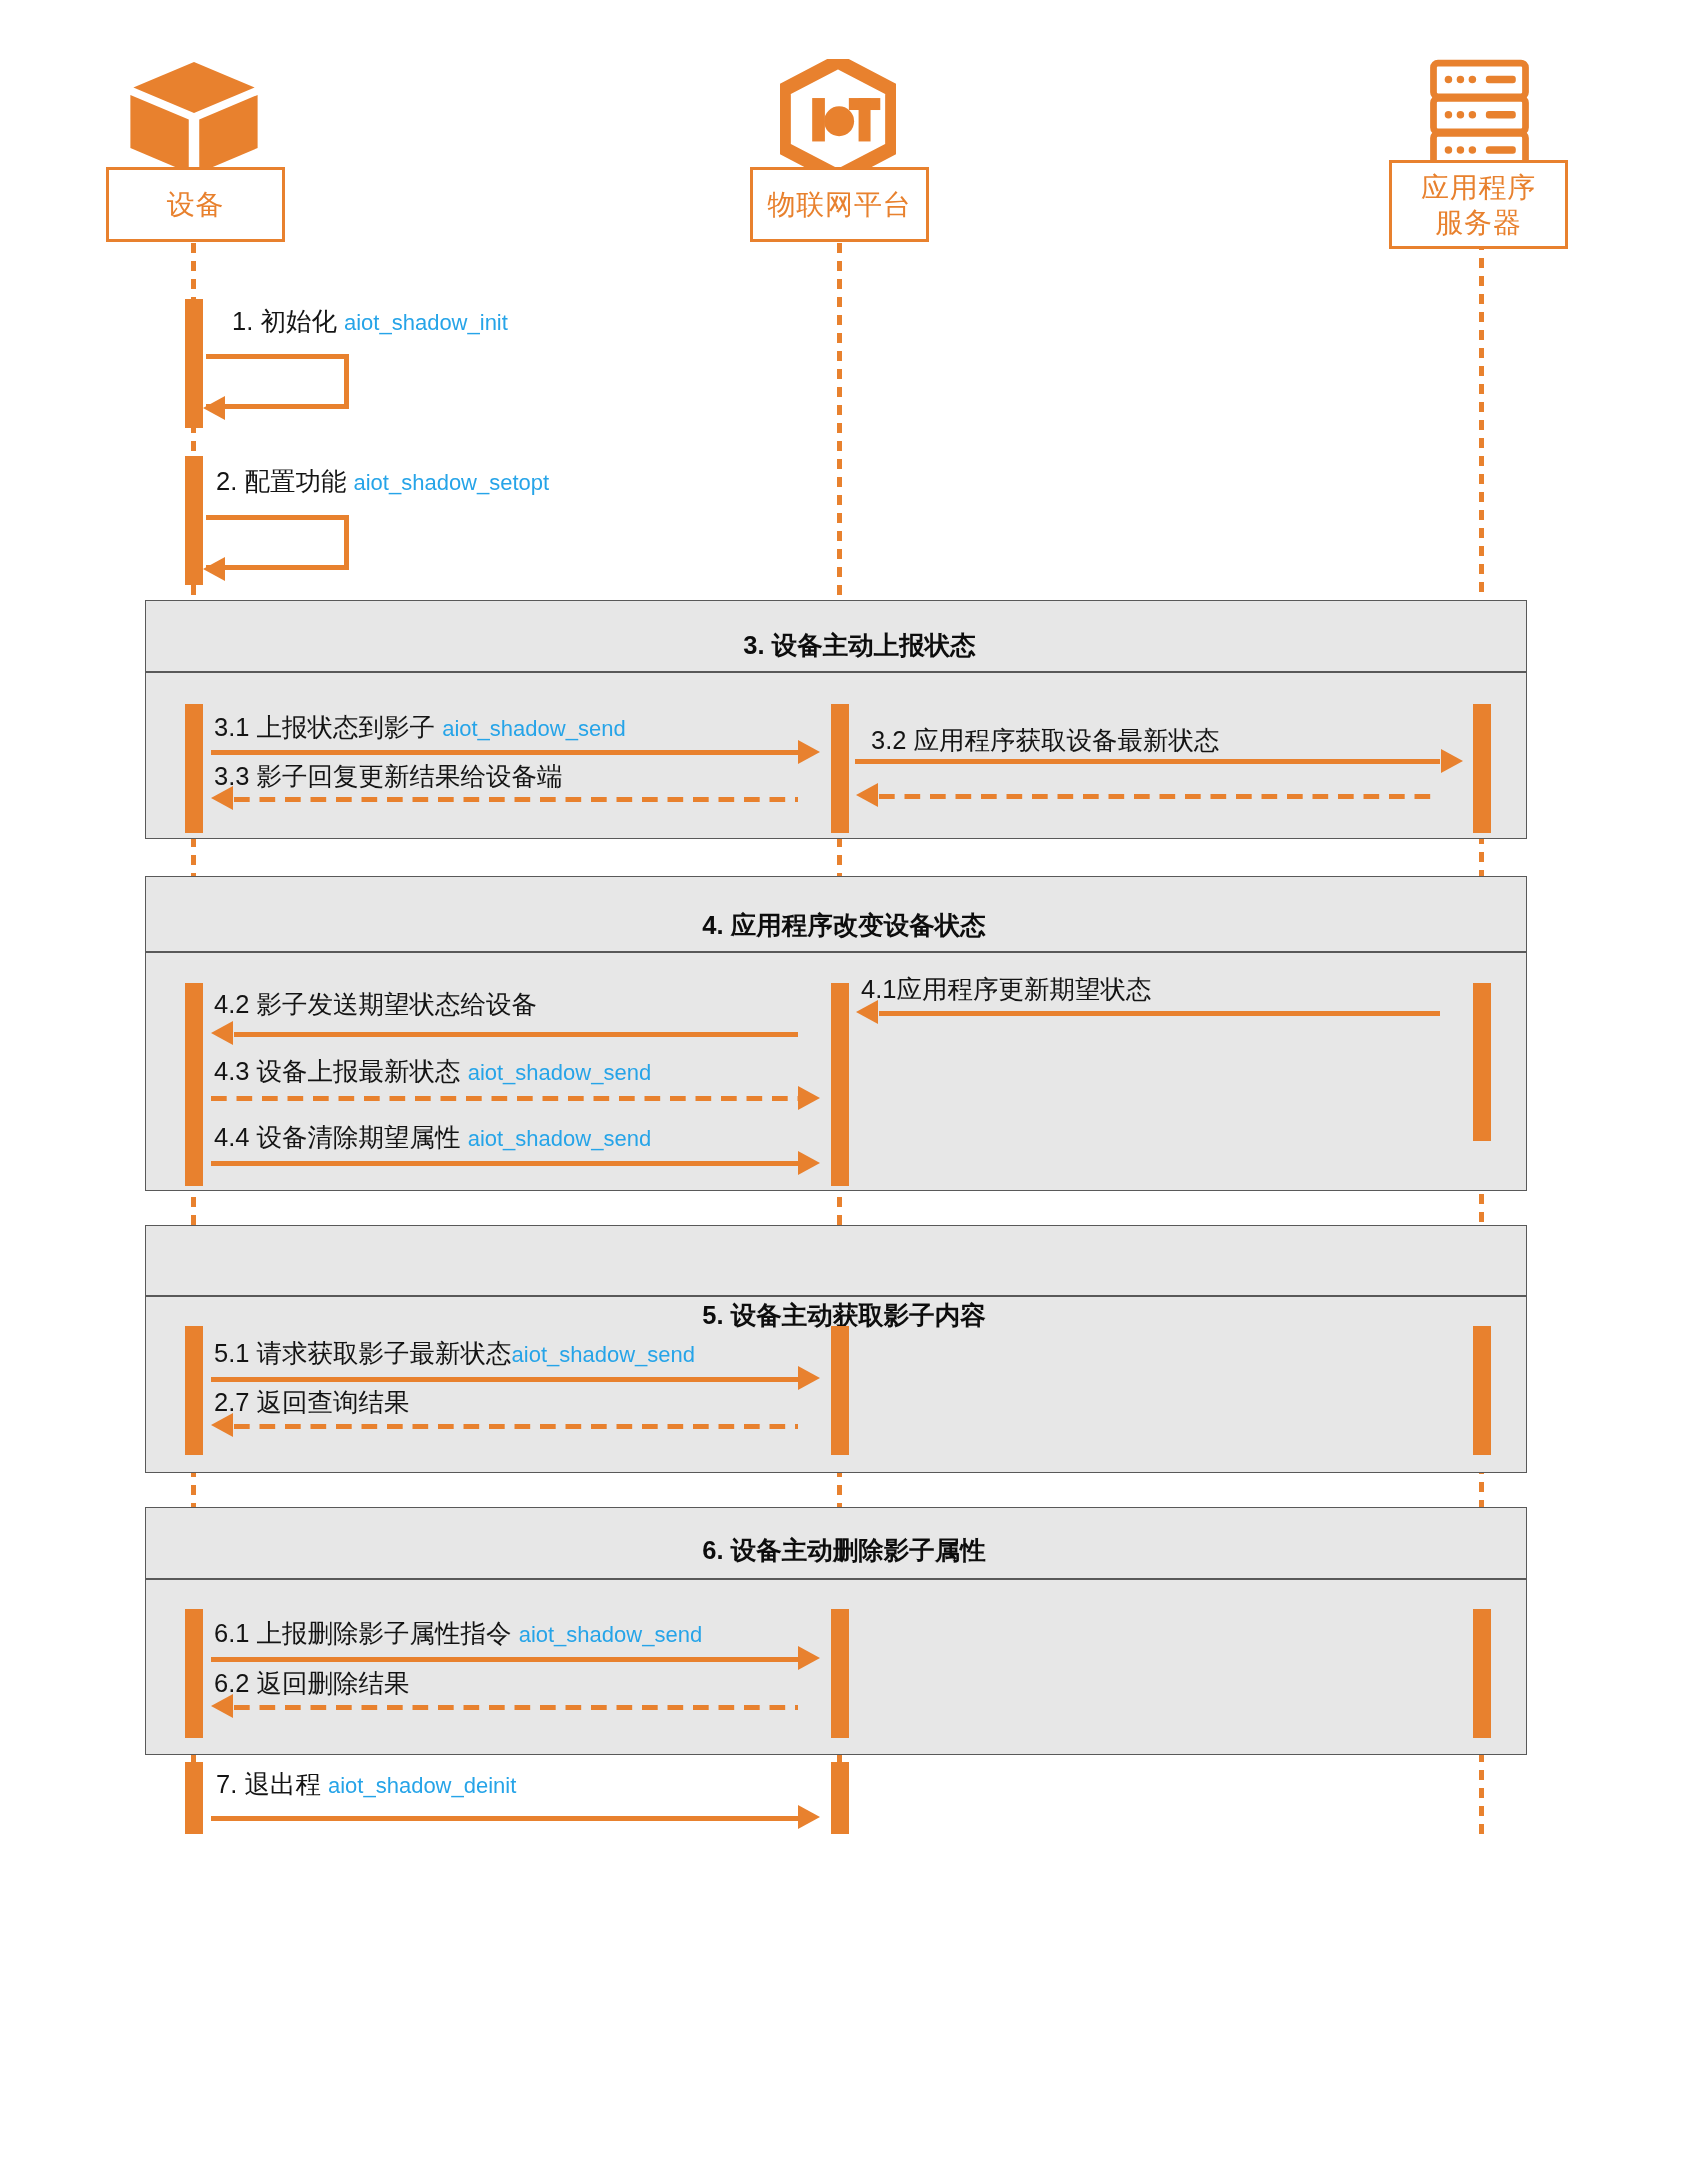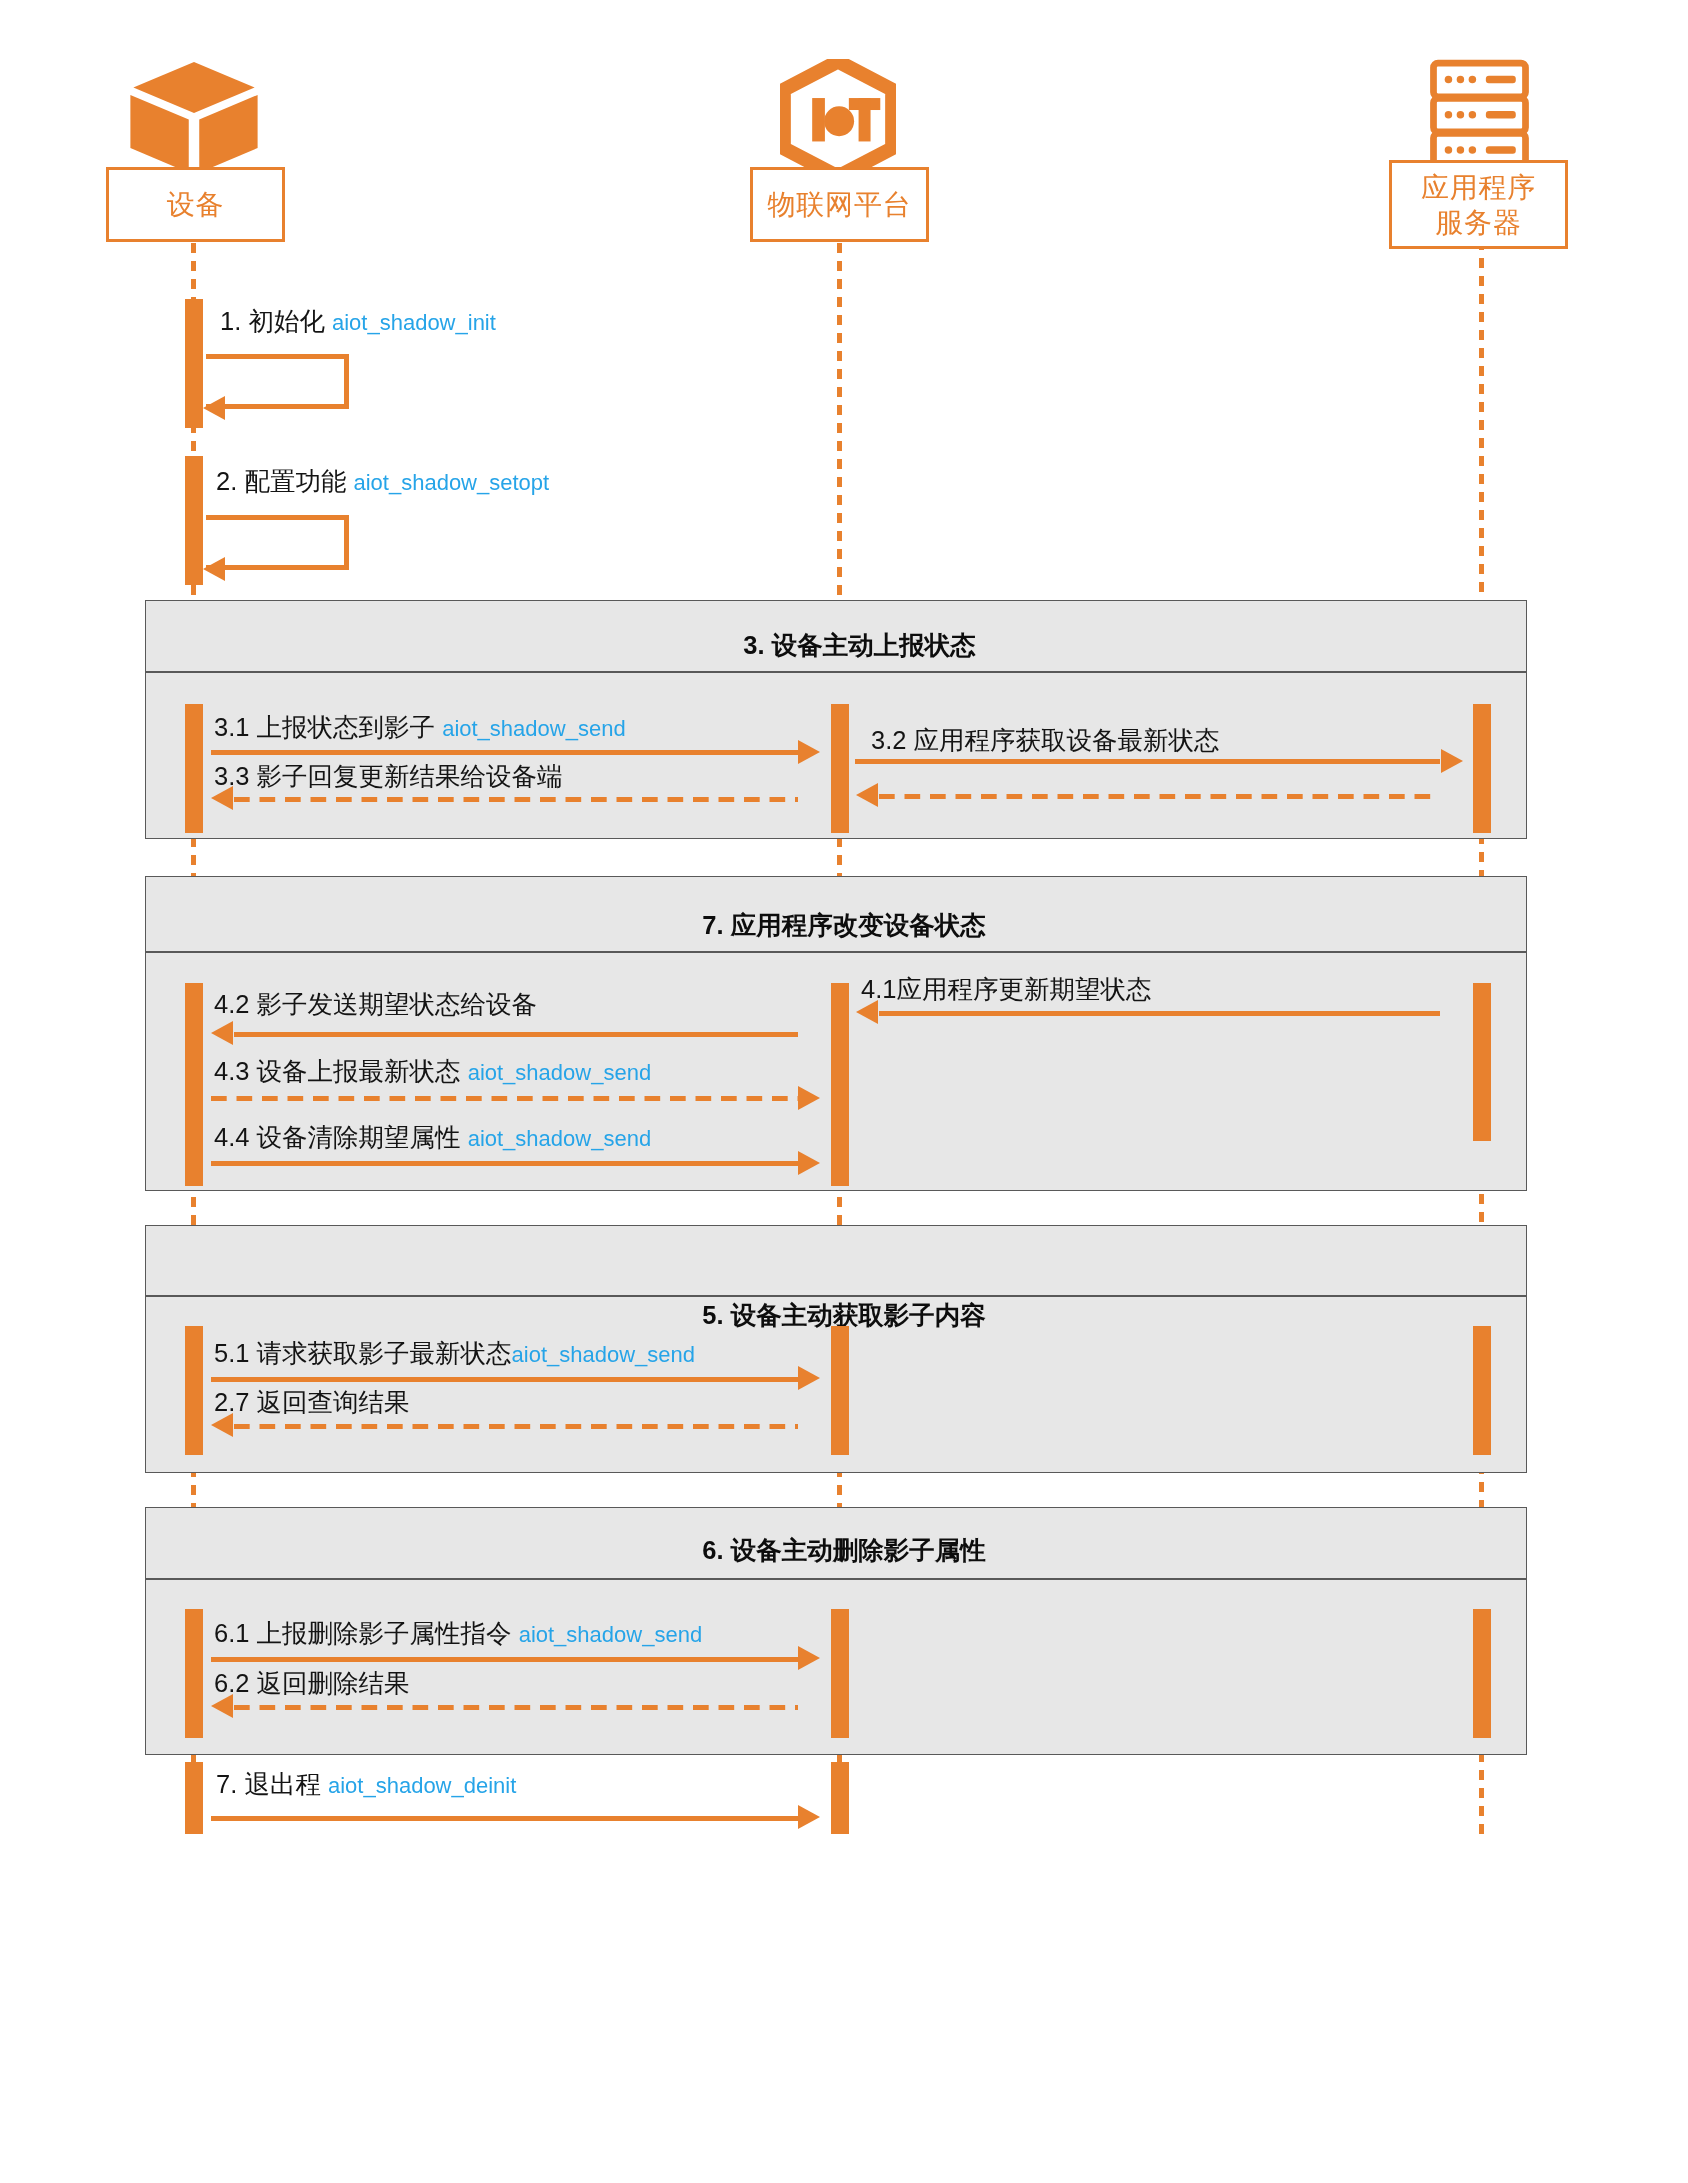--- a/index.html
+++ b/index.html
@@ -184,21 +184,21 @@
   </div>
 
   <div class="actor-box" style="left:1389px; top:160px; width:179px; height:89px;">
     <span>
       <span>应用程序</span>
       <span>服务器</span>
     </span>
   </div>
 
   <div class="activation" style="left:185px; top:299px; width:18px; height:129px;"></div>
-  <div class="msg-label" style="left:220px; top:309px;">
+  <div class="msg-label" style="left:232px; top:309px;">
     <span>1.</span>
     <span>初始化</span>
     <span class="api">aiot_shadow_init</span>
   </div>
   <div class="self-loop" style="left:206px; top:354px; width:143px; height:55px;"></div>
   <div class="arrow-head left" style="left:203px; top:396px;"></div>
 
   <div class="activation" style="left:185px; top:456px; width:18px; height:129px;"></div>
   <div class="msg-label" style="left:216px; top:469px;">
     <span>2.</span>
@@ -232,21 +232,21 @@
   <div class="msg-label" style="left:214px; top:764px;">
     <span>3.3 影子回复更新结果给设备端</span>
   </div>
   <div class="arrow-line dashed" style="left:234px; top:797px; width:564px;"></div>
   <div class="arrow-head left" style="left:211px; top:786px;"></div>
 
   <div class="arrow-line dashed" style="left:879px; top:794px; width:561px;"></div>
   <div class="arrow-head left" style="left:856px; top:783px;"></div>
 
   <div class="band" style="left:145px; top:876px; width:1382px; height:315px;"></div>
-  <div class="band-title" style="top:908px;">7. 应用程序改变设备状态</div>
+  <div class="band-title" style="top:908px;">4. 应用程序改变设备状态</div>
   <div class="band-sep" style="left:145px; top:951px; width:1382px;"></div>
 
   <div class="activation" style="left:185px; top:983px; width:18px; height:203px;"></div>
   <div class="activation" style="left:831px; top:983px; width:18px; height:203px;"></div>
   <div class="activation" style="left:1473px; top:983px; width:18px; height:158px;"></div>
 
   <div class="msg-label" style="left:861px; top:977px;">
     <span>4.1应用程序更新期望状态</span>
   </div>
   <div class="arrow-line" style="left:879px; top:1011px; width:561px;"></div>

